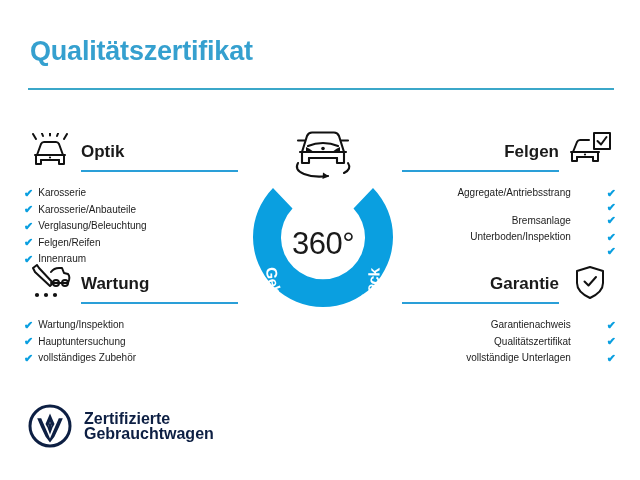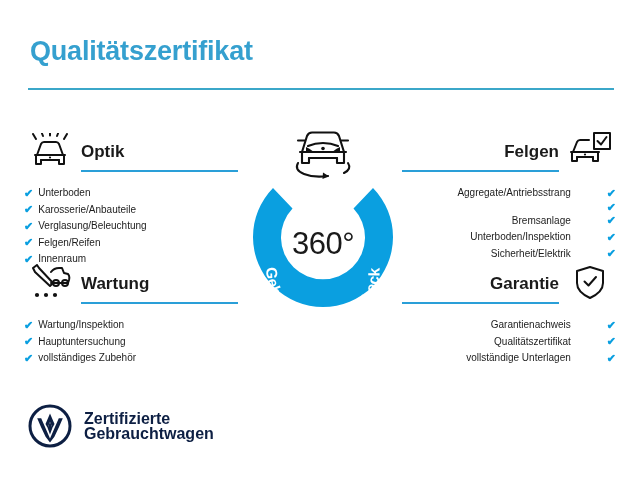--- a/index.html
+++ b/index.html
@@ -186,21 +186,21 @@
           <path d="M11 27 L29 27"></path>
           <circle cx="20" cy="24.5" r="1.1" fill="#111" stroke="none"></circle>
         </svg>
       </div>
       <div class="sec-title">Optik</div>
       <div class="sec-rule"></div>
     </div>
     <ul class="sec-list">
       <li>
           <span class="check">✔</span>
-          <span>Unterboden</span>
+          <span>Karosserie</span>
         </li>
       <li>
           <span class="check">✔</span>
           <span>Karosserie/Anbauteile</span>
         </li>
       <li>
           <span class="check">✔</span>
           <span>Verglasung/Beleuchtung</span>
         </li>
       <li>
@@ -273,21 +273,20 @@
         </li>
       <li>
           <span>Bremsanlage</span>
           <span class="check">✔</span>
         </li>
       <li>
           <span>Unterboden/Inspektion</span>
           <span class="check">✔</span>
         </li>
       <li>
-          <span>Sicherheit/Elektrik</span>
           <span class="check">✔</span>
         </li>
     </ul>
   </div>
 
   <div class="section right sec-garantie">
     <div class="sec-head">
       <div class="sec-icon">
         <svg width="32" height="36" viewBox="0 0 32 36" fill="none" stroke="#111" stroke-width="2" stroke-linecap="round" stroke-linejoin="round">
           <path d="M16 2 L29 6 L29 18 Q29 27 16 33 Q3 27 3 18 L3 6 Z"></path>

